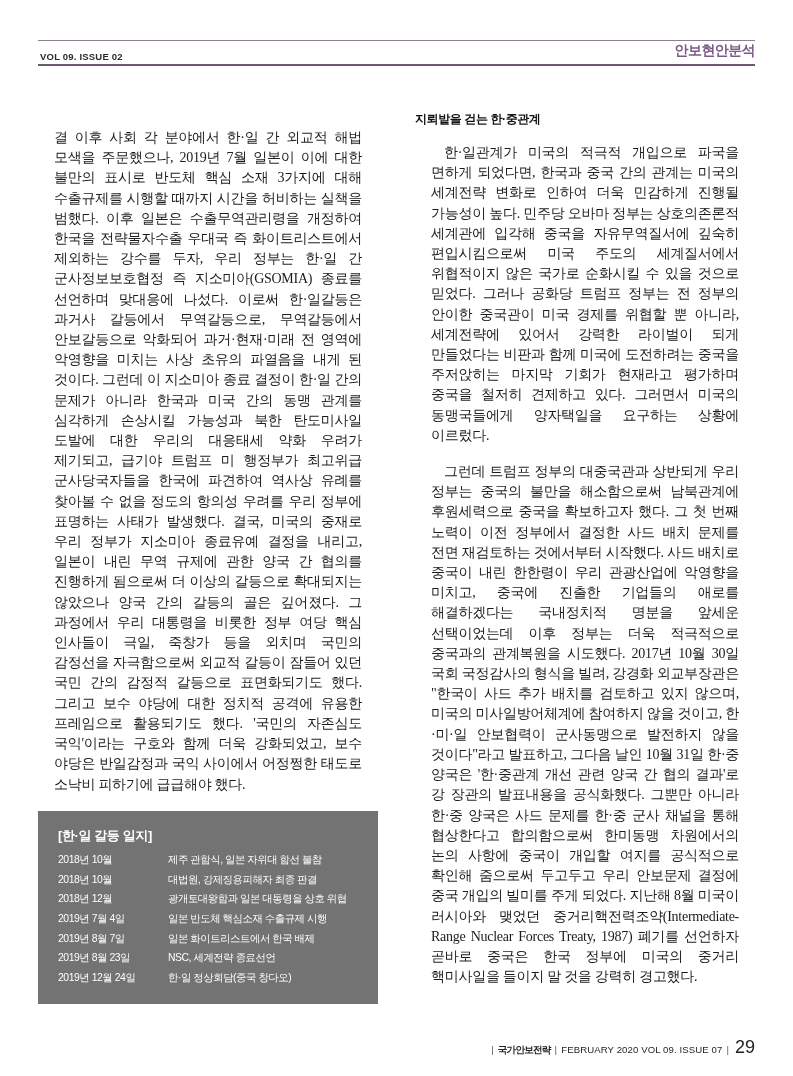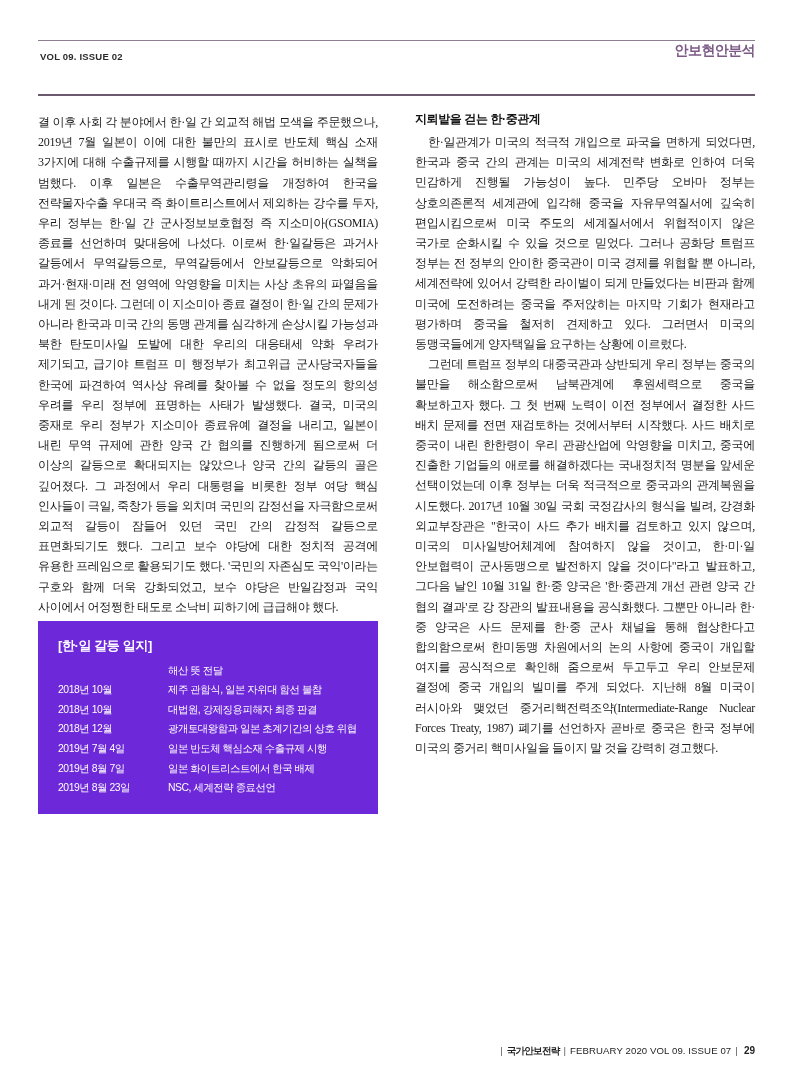--- a/index.html
+++ b/index.html
@@ -23,21 +23,21 @@
     width: 793px;
     height: 1076px;
   }
 
   
   .runhead {
     position: absolute;
     left: 38px;
     top: 40px;
     width: 717px;
-    height: 56px;
+    height: 26px;
   }
   .runhead-rule-top {
     position: absolute;
     left: 0;
     top: 0;
     width: 100%;
     height: 1px;
     background: #8d7f8f;
   }
   .runhead-rule-bottom {
@@ -88,40 +88,40 @@
     font-family: "Liberation Sans", sans-serif;
     font-size: 12px;
     font-weight: 700;
     letter-spacing: -0.4px;
     color: #111;
     margin: 0 0 5px 0;
     line-height: 1.25;
   }
 
   p.body-par {
-    margin: 0;
-    font-size: 12px;
+    margin: 16px;
+    font-size: 14px;
     line-height: 20.2px;
     text-align: justify;
     text-justify: inter-character;
     letter-spacing: -0.28px;
     word-break: keep-all;
     color: #1b1b1b;
   }
   p.body-par.indent {
     text-indent: 13px;
   }
   p.body-par + p.body-par {
     margin-top: 0;
   }
 
   
   .timeline-box {
     margin-top: 4px;
-    background: #6d28d9;
+    background: #737373;
     padding: 16px 18px 16px 20px;
     color: #ffffff;
     width: 340px;
     box-sizing: border-box;
   }
   .timeline-title {
     font-family: "Liberation Sans", sans-serif;
     font-size: 13px;
     font-weight: 700;
     letter-spacing: -0.4px;
@@ -177,22 +177,22 @@
   }
   .footer-brand {
     font-weight: 700;
     letter-spacing: -0.8px;
     margin-top: 8px;
   }
   .footer-issue {
     font-weight: 400;
   }
   .footer-page {
-    font-size: 10px;
-    font-weight: 700;
+    font-size: 18px;
+    font-weight: 400;
     letter-spacing: 0;
     margin-left: 2px;
   }
 </style>
 </head>
 <body>
 
 <div class="page">
 
   <div class="runhead">
@@ -205,46 +205,46 @@
   <div class="columns">
 
     <div class="column">
       <p class="body-par">결 이후 사회 각 분야에서 한·일 간 외교적 해법 모색을 주문했으나, 2019년 7월 일본이 이에 대한 불만의 표시로 반도체 핵심 소재 3가지에 대해 수출규제를 시행할 때까지 시간을 허비하는 실책을 범했다. 이후 일본은 수출무역관리령을 개정하여 한국을 전략물자수출 우대국 즉 화이트리스트에서 제외하는 강수를 두자, 우리 정부는 한·일 간 군사정보보호협정 즉 지소미아(GSOMIA) 종료를 선언하며 맞대응에 나섰다. 이로써 한·일갈등은 과거사 갈등에서 무역갈등으로, 무역갈등에서 안보갈등으로 악화되어 과거·현재·미래 전 영역에 악영향을 미치는 사상 초유의 파열음을 내게 된 것이다. 그런데 이 지소미아 종료 결정이 한·일 간의 문제가 아니라 한국과 미국 간의 동맹 관계를 심각하게 손상시킬 가능성과 북한 탄도미사일 도발에 대한 우리의 대응태세 약화 우려가 제기되고, 급기야 트럼프 미 행정부가 최고위급 군사당국자들을 한국에 파견하여 역사상 유례를 찾아볼 수 없을 정도의 항의성 우려를 우리 정부에 표명하는 사태가 발생했다. 결국, 미국의 중재로 우리 정부가 지소미아 종료유예 결정을 내리고, 일본이 내린 무역 규제에 관한 양국 간 협의를 진행하게 됨으로써 더 이상의 갈등으로 확대되지는 않았으나 양국 간의 갈등의 골은 깊어졌다. 그 과정에서 우리 대통령을 비롯한 정부 여당 핵심 인사들이 극일, 죽창가 등을 외치며 국민의 감정선을 자극함으로써 외교적 갈등이 잠들어 있던 국민 간의 감정적 갈등으로 표면화되기도 했다. 그리고 보수 야당에 대한 정치적 공격에 유용한 프레임으로 활용되기도 했다. '국민의 자존심도 국익'이라는 구호와 함께 더욱 강화되었고, 보수 야당은 반일감정과 국익 사이에서 어정쩡한 태도로 소낙비 피하기에 급급해야 했다.</p>
 
       <div class="timeline-box">
         <div class="timeline-title">[한·일 갈등 일지]</div>
         <table class="timeline-table">
           <tbody>
             <tr>
-              <td class="date-cell"></td>
-              <td class="event-cell">해산 뜻 전달</td>
-            </tr>
-            <tr>
               <td class="date-cell">2018년 10월</td>
               <td class="event-cell">제주 관함식, 일본 자위대 함선 불참</td>
             </tr>
             <tr>
               <td class="date-cell">2018년 10월</td>
               <td class="event-cell">대법원, 강제징용피해자 최종 판결</td>
             </tr>
             <tr>
               <td class="date-cell">2018년 12월</td>
-              <td class="event-cell">광개토대왕함과 일본 초계기간의 상호 위협</td>
+              <td class="event-cell">광개토대왕함과 일본 대통령을 상호 위협</td>
             </tr>
             <tr>
               <td class="date-cell">2019년 7월 4일</td>
               <td class="event-cell">일본 반도체 핵심소재 수출규제 시행</td>
             </tr>
             <tr>
               <td class="date-cell">2019년 8월 7일</td>
               <td class="event-cell">일본 화이트리스트에서 한국 배제</td>
             </tr>
             <tr>
               <td class="date-cell">2019년 8월 23일</td>
               <td class="event-cell">NSC, 세계전략 종료선언</td>
+            </tr>
+            <tr>
+              <td class="date-cell">2019년 12월 24일</td>
+              <td class="event-cell">한·일 정상회담(중국 창다오)</td>
             </tr>
           </tbody>
         </table>
       </div>
     </div>
 
     <div class="column">
       <h2 class="sec-title">지뢰밭을 걷는 한·중관계</h2>
       <p class="body-par indent">한·일관계가 미국의 적극적 개입으로 파국을 면하게 되었다면, 한국과 중국 간의 관계는 미국의 세계전략 변화로 인하여 더욱 민감하게 진행될 가능성이 높다. 민주당 오바마 정부는 상호의존론적 세계관에 입각해 중국을 자유무역질서에 깊숙히 편입시킴으로써 미국 주도의 세계질서에서 위협적이지 않은 국가로 순화시킬 수 있을 것으로 믿었다. 그러나 공화당 트럼프 정부는 전 정부의 안이한 중국관이 미국 경제를 위협할 뿐 아니라, 세계전략에 있어서 강력한 라이벌이 되게 만들었다는 비판과 함께 미국에 도전하려는 중국을 주저앉히는 마지막 기회가 현재라고 평가하며 중국을 철저히 견제하고 있다. 그러면서 미국의 동맹국들에게 양자택일을 요구하는 상황에 이르렀다.</p>
       <p class="body-par indent">그런데 트럼프 정부의 대중국관과 상반되게 우리 정부는 중국의 불만을 해소함으로써 남북관계에 후원세력으로 중국을 확보하고자 했다. 그 첫 번째 노력이 이전 정부에서 결정한 사드 배치 문제를 전면 재검토하는 것에서부터 시작했다. 사드 배치로 중국이 내린 한한령이 우리 관광산업에 악영향을 미치고, 중국에 진출한 기업들의 애로를 해결하겠다는 국내정치적 명분을 앞세운 선택이었는데 이후 정부는 더욱 적극적으로 중국과의 관계복원을 시도했다. 2017년 10월 30일 국회 국정감사의 형식을 빌려, 강경화 외교부장관은 "한국이 사드 추가 배치를 검토하고 있지 않으며, 미국의 미사일방어체계에 참여하지 않을 것이고, 한·미·일 안보협력이 군사동맹으로 발전하지 않을 것이다"라고 발표하고, 그다음 날인 10월 31일 한·중 양국은 '한·중관계 개선 관련 양국 간 협의 결과'로 강 장관의 발표내용을 공식화했다. 그뿐만 아니라 한·중 양국은 사드 문제를 한·중 군사 채널을 통해 협상한다고 합의함으로써 한미동맹 차원에서의 논의 사항에 중국이 개입할 여지를 공식적으로 확인해 줌으로써 두고두고 우리 안보문제 결정에 중국 개입의 빌미를 주게 되었다. 지난해 8월 미국이 러시아와 맺었던 중거리핵전력조약(Intermediate-Range Nuclear Forces Treaty, 1987) 폐기를 선언하자 곧바로 중국은 한국 정부에 미국의 중거리 핵미사일을 들이지 말 것을 강력히 경고했다.</p>

